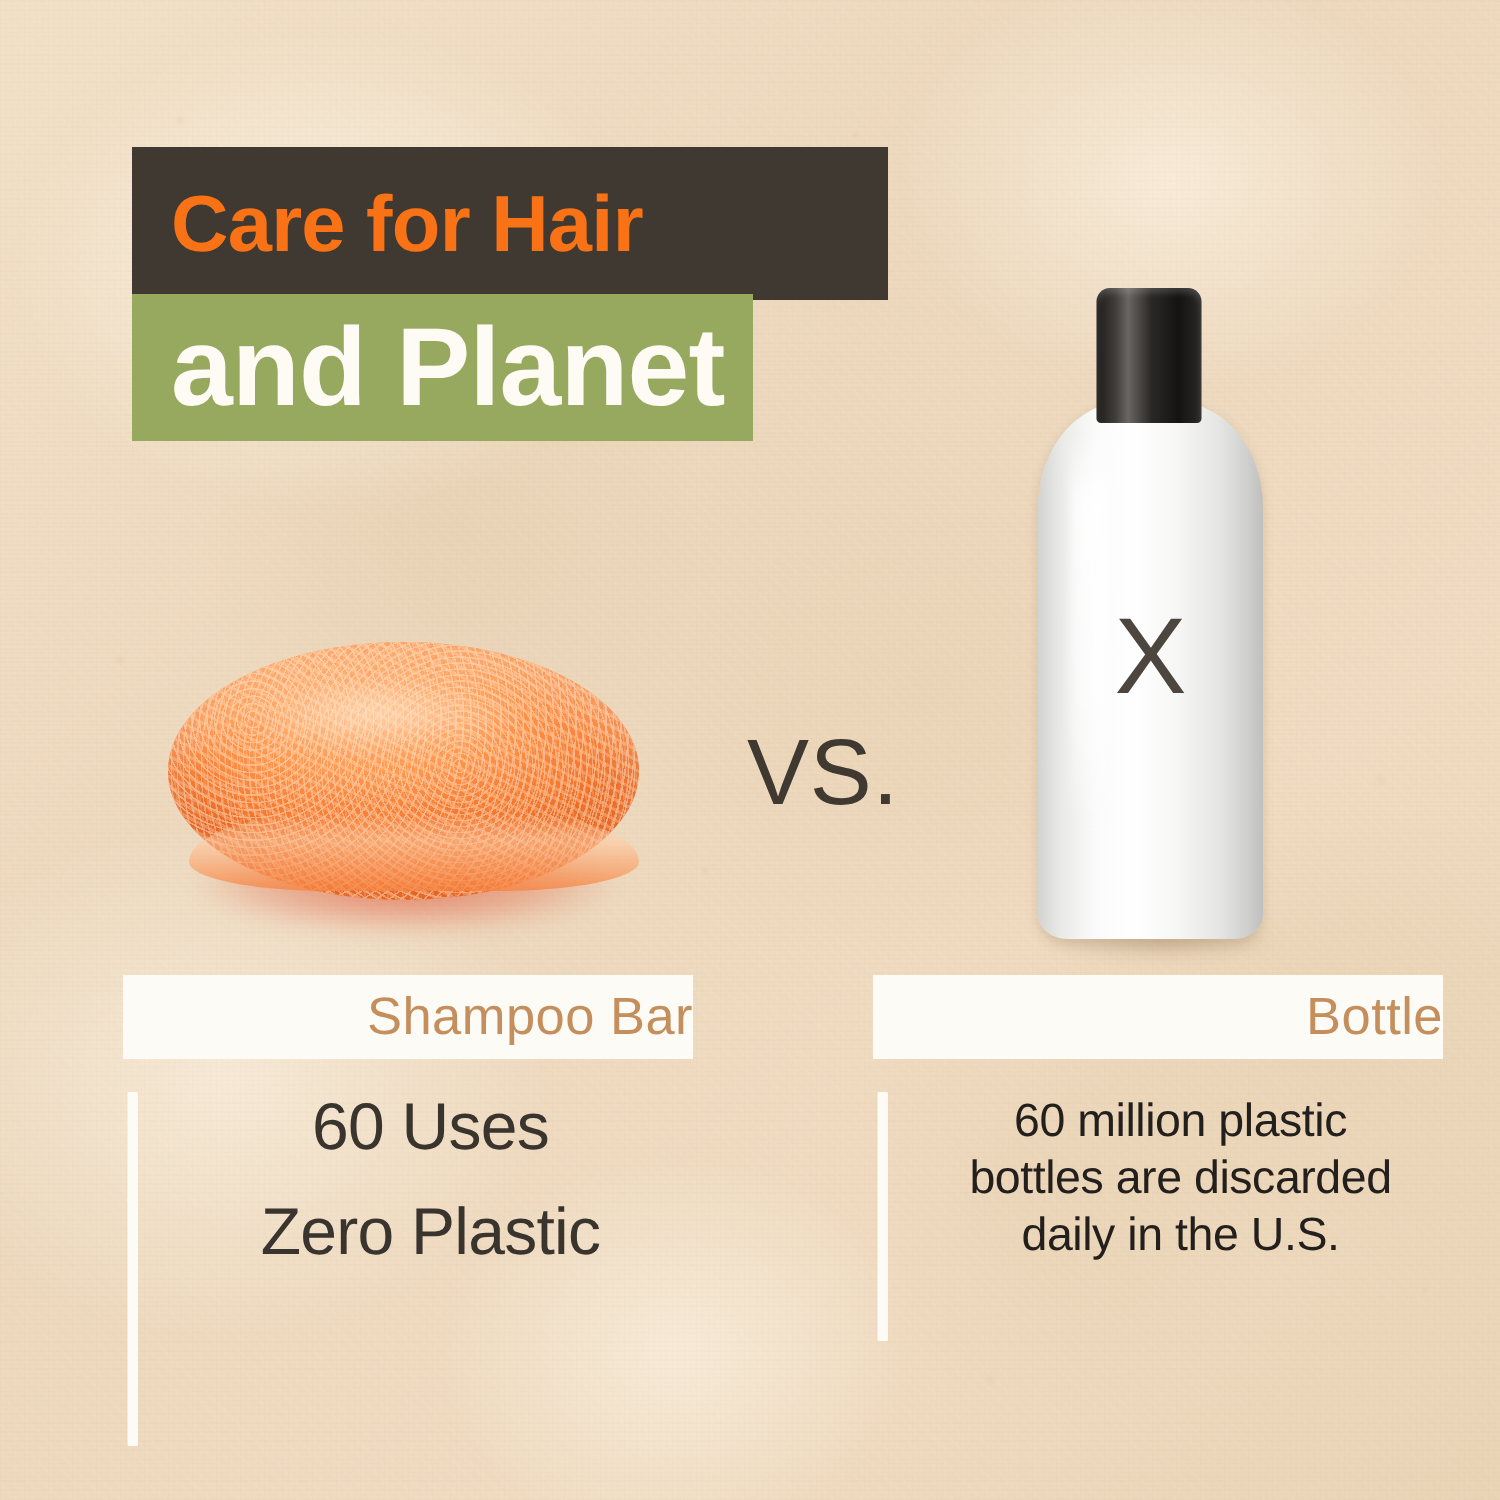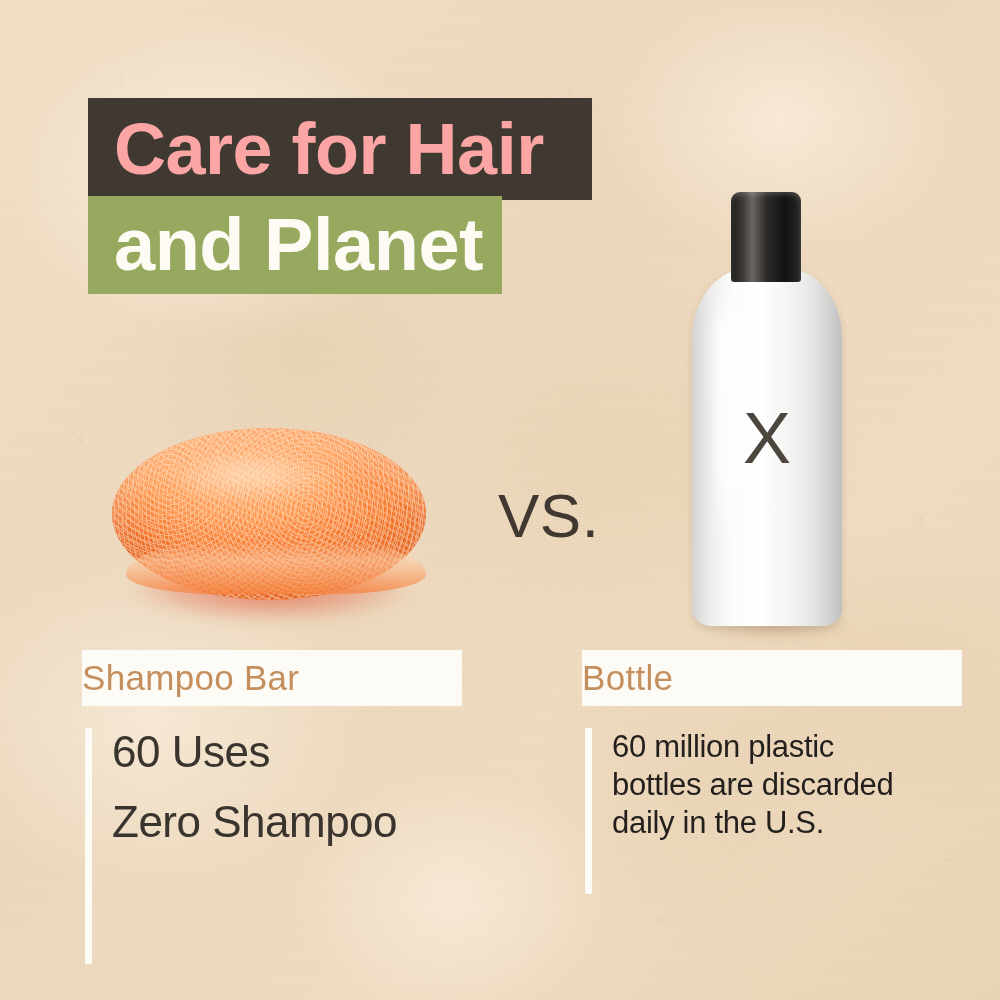--- a/index.html
+++ b/index.html
@@ -67,22 +67,22 @@
   }
   #title-line-1 {
     left: 88px;
     top: 98px;
     width: 504px;
     height: 102px;
     background: #403931;
     padding-left: 26px;
   }
   #title-line-1 .title-text {
-    color: #fca5a5;
-    font-size: 72px;
+    color: #f97316;
+    font-size: 53px;
     font-weight: 700;
     letter-spacing: -0.5px;
     line-height: 1;
     text-align: right;
   }
   #title-line-2 {
     left: 88px;
     top: 196px;
     width: 414px;
     height: 98px;
@@ -238,32 +238,33 @@
   
   .col { position: absolute; top: 650px; width: 380px; }
   #col-left  { left: 82px; }
   #col-right { left: 582px; }
 
   .name-plate {
     height: 56px;
     background: #fdfbf6;
     display: flex;
     align-items: center;
-    justify-content: flex-start;
+    justify-content: flex-end;
   }
   .name-plate .plate-text {
     color: #c58f5d;
     font-size: 35px;
     font-weight: 300;
     letter-spacing: 0.3px;
   }
 
   .fact-block {
     position: relative;
     padding-left: 30px;
+    text-align: center;
   }
   .fact-rule {
     position: absolute;
     left: 3px;
     width: 7px;
     background: #fdfbf6;
     border-radius: 1px;
   }
 
   #fact-a-left  { margin-top: 22px; }
@@ -338,21 +339,21 @@
       <span class="plate-text">Shampoo Bar</span>
     </div>
 
     <div class="fact-block" id="fact-a-left">
       <div class="fact-rule"></div>
       <div class="headline">60 Uses</div>
     </div>
 
     <div class="fact-block" id="fact-b-left">
       <div class="fact-rule"></div>
-      <div class="headline">Zero Shampoo</div>
+      <div class="headline">Zero Plastic</div>
     </div>
   </div>
 
   <div class="col" id="col-right">
     <div class="name-plate">
       <span class="plate-text">Bottle</span>
     </div>
 
 
     <div class="fact-block" id="fact-b-right">

